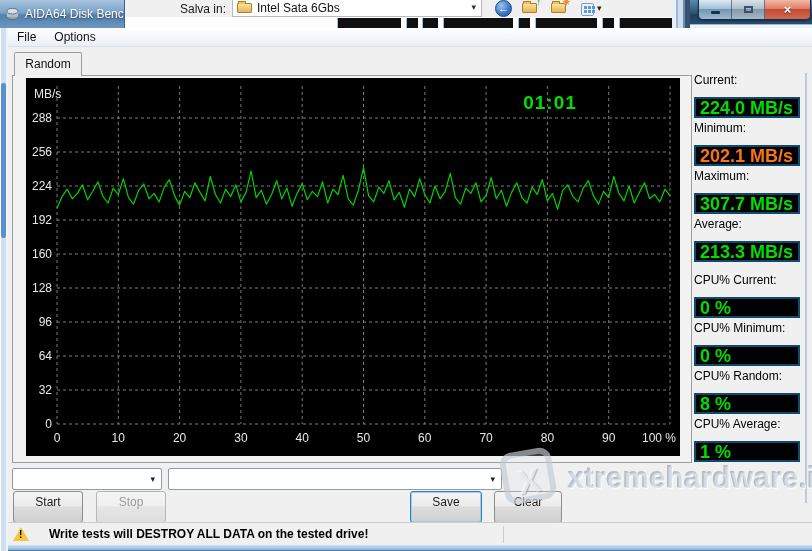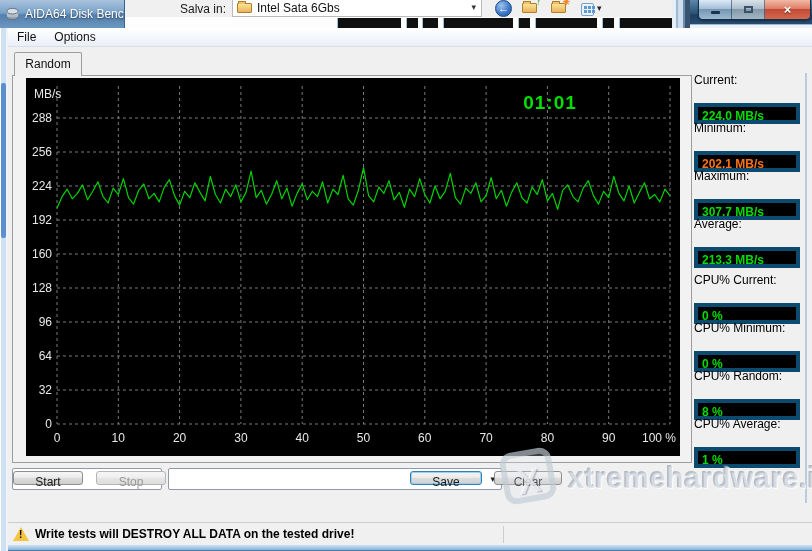--- a/index.html
+++ b/index.html
@@ -66,48 +66,48 @@
     border:1px solid #9c9c9c;border-bottom:none;border-radius:2px 2px 0 0;
     font-size:12px;text-align:center;line-height:22px;color:#111;z-index:3;}
   .tabpane{position:absolute;left:4px;top:47px;width:680px;height:388px;border:1px solid #9c9c9c;background:#f2f2f2;z-index:2;}
   .chartbox{position:absolute;left:18px;top:50px;width:654px;height:378px;background:#000;z-index:4;}
   .chartbox svg{display:block;}
 
   
   .stats{position:absolute;left:686px;top:0;width:112px;height:480px;}
   .stat-group{position:absolute;left:0;width:106px;}
   .stat-label{font-size:12px;color:#000;height:14px;line-height:14px;white-space:nowrap;}
-  .stat-value{margin-top:16px;height:21px;background:#000;border:4px solid #0c4a6e;
-    box-shadow:inset 1px 1px 2px rgba(0,0,0,.8);color:#00dd00;font-size:12px;font-weight:bold;
+  .stat-value{margin-top:10px;height:21px;background:#000;border:2px solid #0c4a6e;
+    box-shadow:inset 1px 1px 2px rgba(0,0,0,.8);color:#00dd00;font-size:18px;font-weight:bold;
     line-height:19px;padding-left:4px;white-space:nowrap;}
   .panel-edge{position:absolute;left:797px;top:45px;width:2px;height:430px;background:#b9cbdd;}
 
   
   .combo{position:absolute;height:22px;background:#fff;border:1px solid #8e9aad;border-radius:2px;
     font-size:12px;color:#111;line-height:20px;padding-left:6px;white-space:pre;overflow:hidden;}
   .combo .arrow{position:absolute;right:6px;top:0;font-size:9px;color:#222;line-height:20px;}
   .combo-test{left:4px;top:440px;width:150px;}
   .combo-drive{left:160px;top:440px;width:334px;}
-  .btn{position:absolute;top:443px;height:14px;background:linear-gradient(to bottom,#f4f4f4,#ececec 45%,#dddddd 50%,#cfcfcf);
+  .btn{position:absolute;top:463px;height:32px;background:linear-gradient(to bottom,#f4f4f4,#ececec 45%,#dddddd 50%,#cfcfcf);
     border:1px solid #8e8e8e;border-radius:3px;font-size:12px;color:#1a1a1a;text-align:center;line-height:20px;}
   .btn.disabled{color:#9a9a9a;background:linear-gradient(to bottom,#f5f5f5,#efefef 45%,#e5e5e5 50%,#dedede);border-color:#b5b5b5;}
   .btn.default{border:1px solid #2f81b7;box-shadow:0 0 0 1px #9ed0ee inset;}
   .btn-start{left:5px;width:70px;}
   .btn-stop{left:88px;width:70px;}
   .btn-save{left:402px;width:72px;}
   .btn-clear{left:486px;width:68px;}
 
   
   .statusbar{position:absolute;left:0;bottom:6px;width:100%;height:23px;background:#f0f0f0;
     border-top:1px solid #cdcdcd;display:flex;align-items:center;}
   .status-sep{position:absolute;left:495px;top:3px;height:17px;width:1px;background:#cdcdcd;}
   .warn-icon{position:relative;width:0;height:0;margin-left:5px;
     border-left:8px solid transparent;border-right:8px solid transparent;border-bottom:14px solid #f6c53d;}
   .warn-icon:after{content:'!';position:absolute;left:-2px;top:2px;font-size:10px;font-weight:bold;color:#000;}
-  .status-text{font-size:12px;font-weight:bold;color:#000;margin-left:6px;white-space:nowrap;}
+  .status-text{font-size:12px;font-weight:bold;color:#000;margin-left:20px;white-space:nowrap;}
   .bottom-border{position:absolute;left:0;bottom:0;width:100%;height:6px;
     background:linear-gradient(to bottom,#cfe3f4,#86b3da);border-bottom:1px solid #4a7bab;}
 
   
   .watermark{position:absolute;left:488px;top:420px;width:320px;height:70px;z-index:40;pointer-events:none;}
   .wm-logo{position:absolute;left:6px;top:2px;width:52px;height:52px;border:6px solid rgba(186,198,210,.55);
     border-radius:12px;background:rgba(222,230,238,.28);transform:rotate(-10deg);
     color:rgba(255,255,255,.65);font-size:34px;font-weight:bold;text-align:center;line-height:50px;
     text-shadow:1px 1px 1px rgba(120,132,148,.5);}
   .wm-text{position:absolute;left:72px;top:14px;font-size:29px;font-weight:bold;letter-spacing:.5px;

